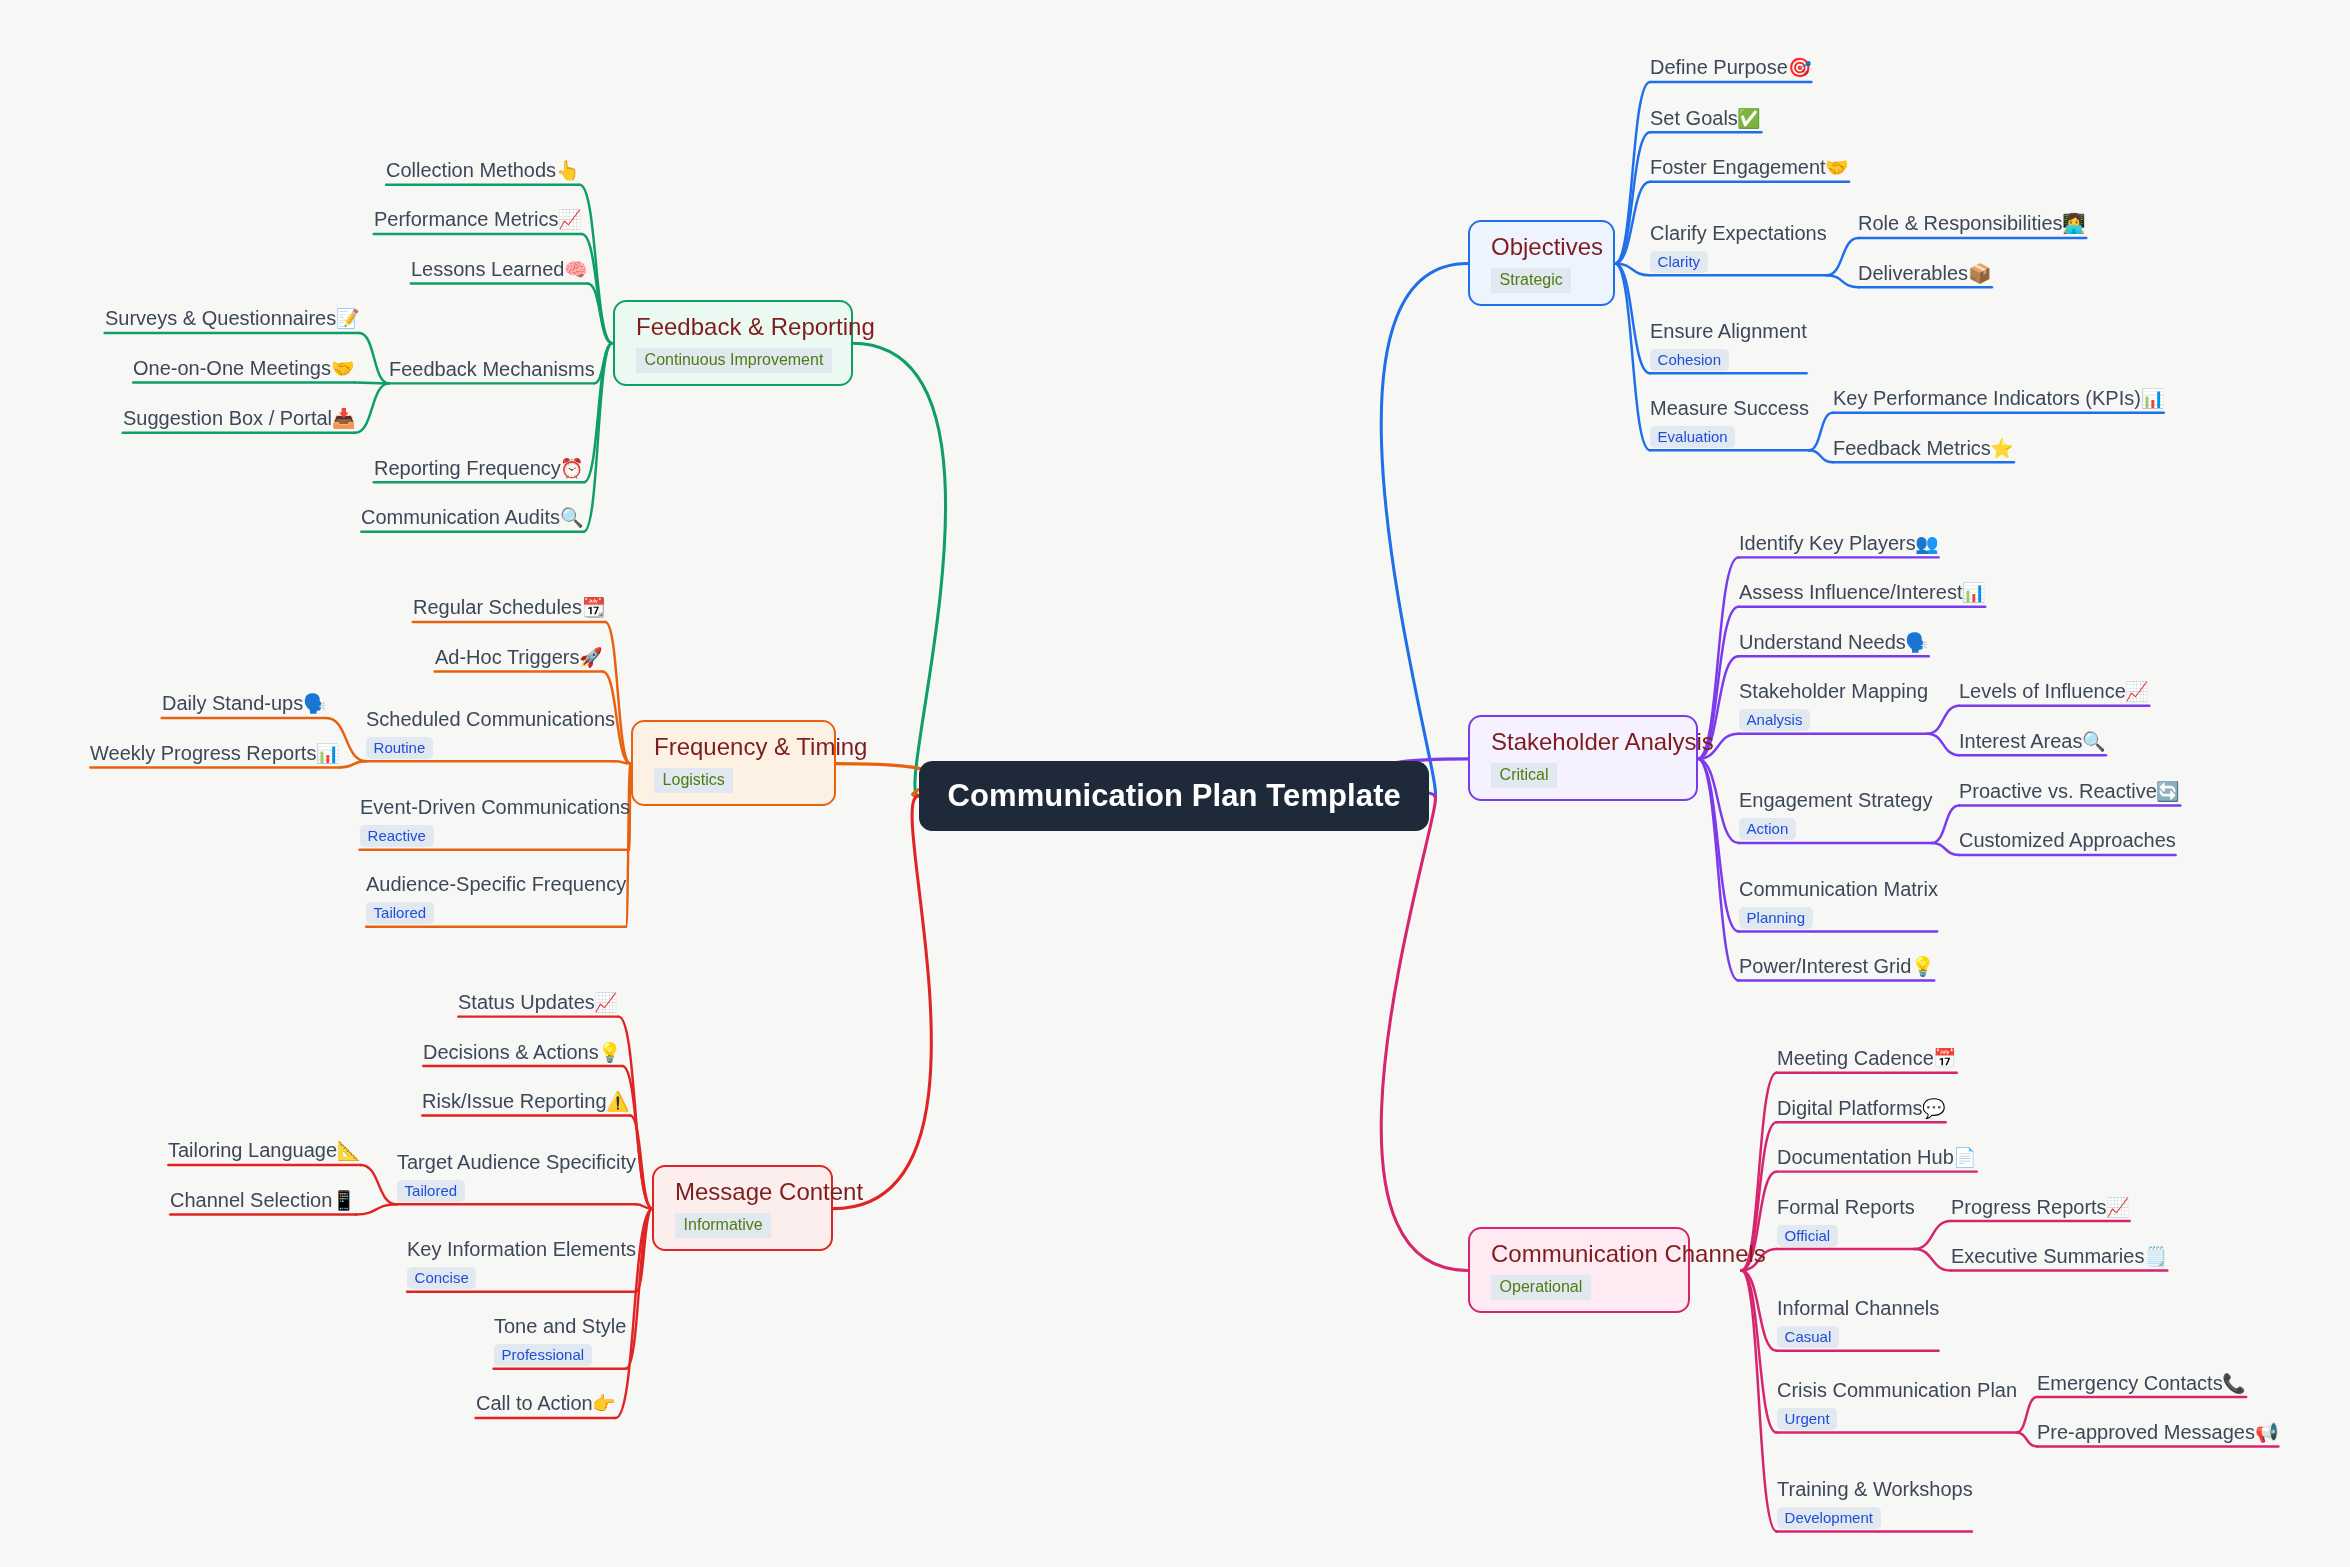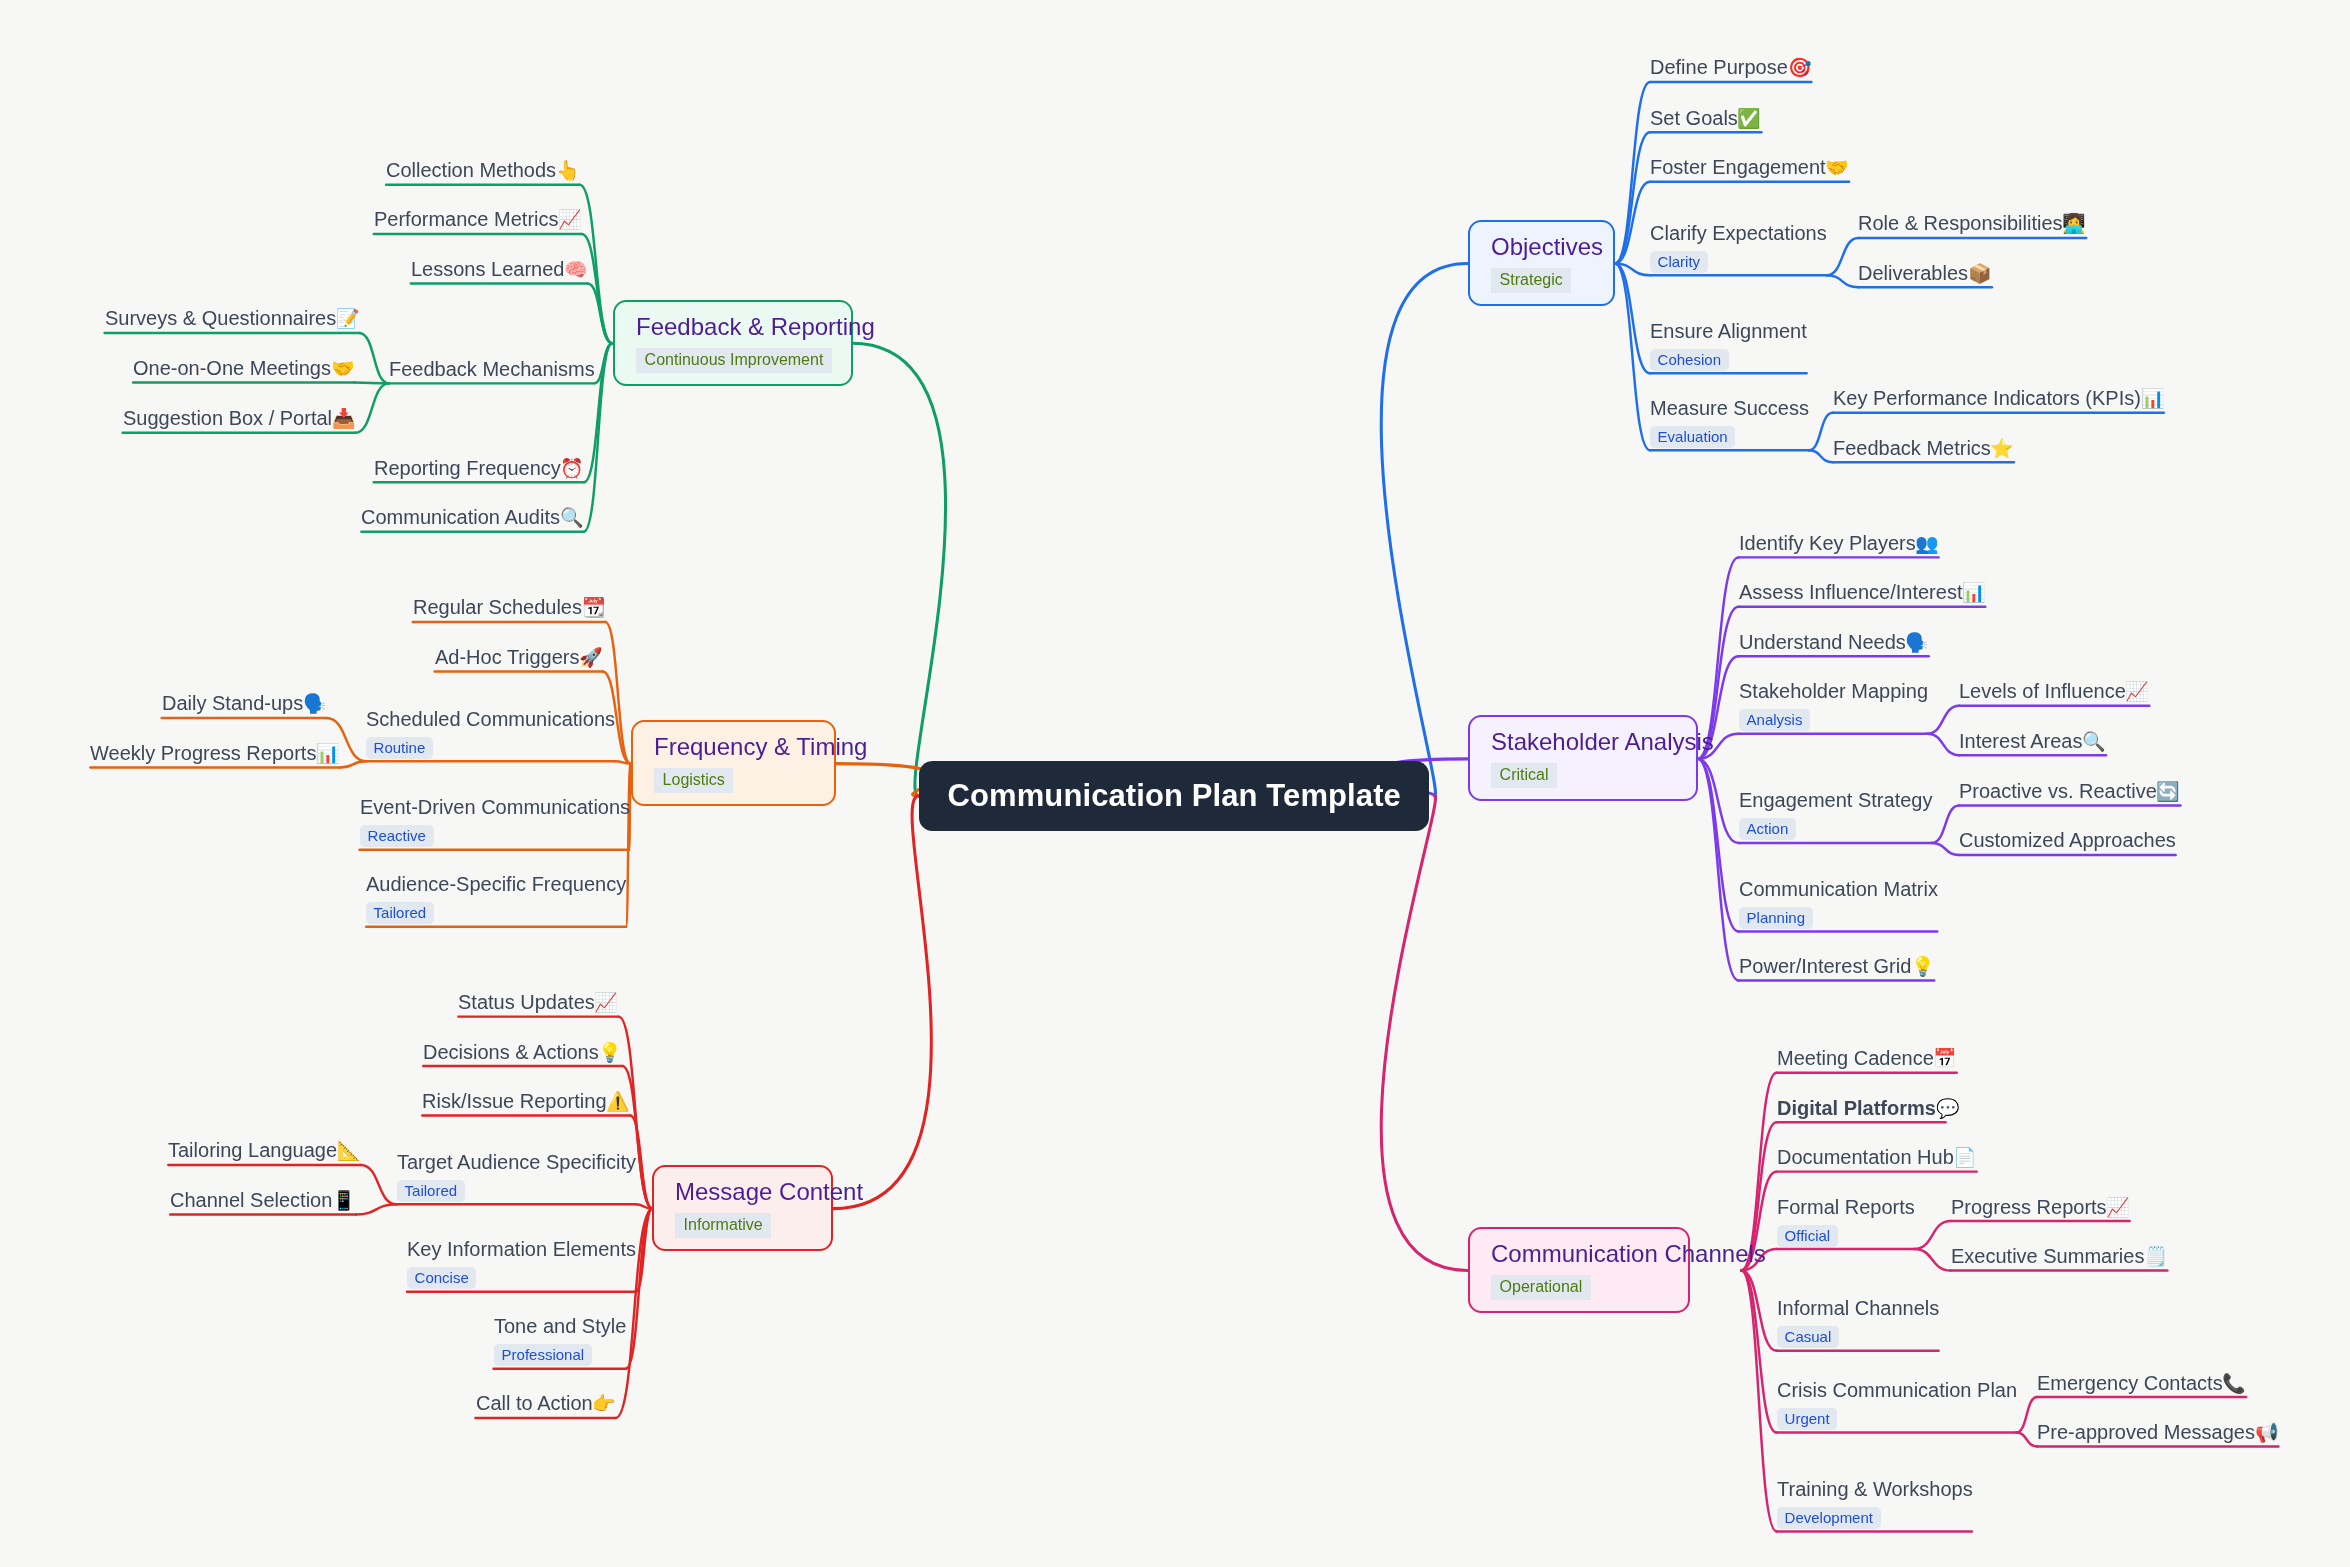--- a/index.html
+++ b/index.html
@@ -40,21 +40,21 @@
     position: absolute;
     border-radius: 13.3px;
     border: 2.9px solid #000;
     padding: 11.4px 21px 11.4px 21px;
     z-index: 15;
     white-space: nowrap;
     text-align: left;
   }
   .branch-node .bn-title {
     font-size: 24px;
-    color: #4c1d95;
+    color: #7f1d1d;
     line-height: 1.18;
     display: block;
   }
   .branch-node .bn-tag {
     display: inline-block;
     margin-top: 6.7px;
     background: #e2e8f0;
     color: #4d7c0f;
     border-radius: 0;
     padding: 2.9px 8.6px 3.8px 8.6px;
@@ -302,21 +302,21 @@
   </div>
 
   <div class="branch-node" style="left:1468px; top:1227px; width:222px; background:#fdeaf3; border-color:#d6246e;">
     <span class="bn-title">Communication Channels</span>
     <span class="bn-tag">Operational</span>
   </div>
 
   <div class="leaf right" style="left:1777px; top:1046px;">
     <span class="lf-title"><span>Meeting Cadence</span><span class="emoji">📅</span></span>
   </div>
-  <div class="leaf right" style="left:1777px; top:1096px;font-weight:bold;">
+  <div class="leaf right" style="left:1777px; top:1096px;">
     <span class="lf-title"><span>Digital Platforms</span><span class="emoji">💬</span></span>
   </div>
   <div class="leaf right" style="left:1777px; top:1145px;">
     <span class="lf-title"><span>Documentation Hub</span><span class="emoji">📄</span></span>
   </div>
   <div class="leaf right" style="left:1777px; top:1195px;">
     <span class="lf-title">Formal Reports</span>
     <span class="lf-tag">Official</span>
   </div>
   <div class="leaf right" style="left:1951px; top:1195px;">

